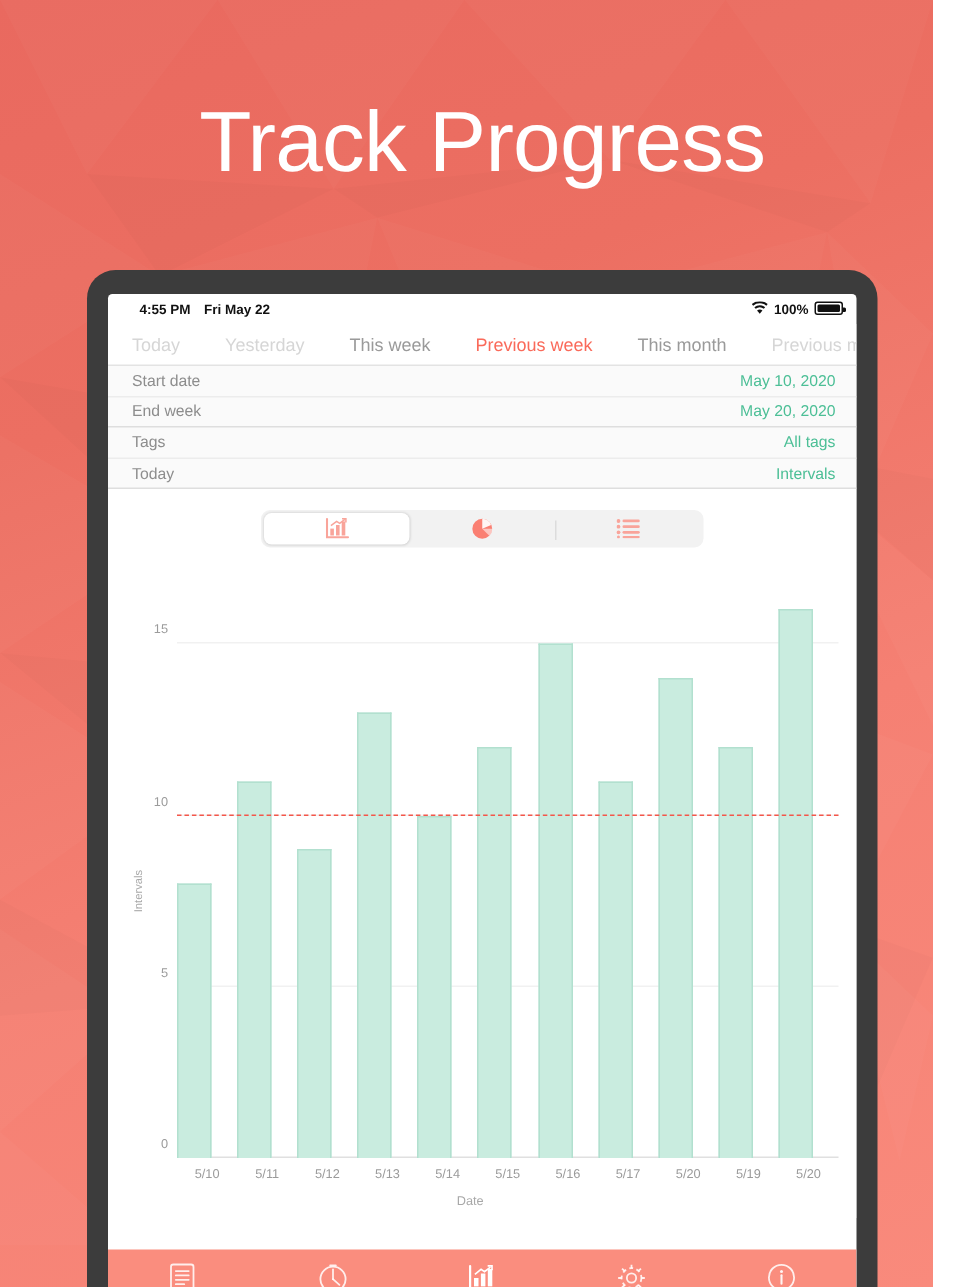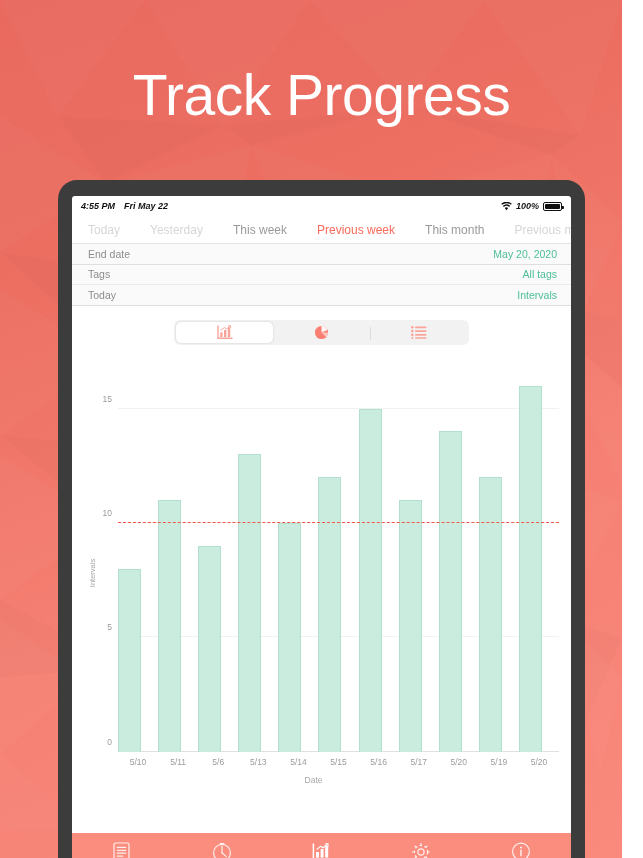--- a/index.html
+++ b/index.html
@@ -60,32 +60,31 @@
     background: #ffffff;
     border-radius: 3px 3px 0 0;
     overflow: hidden;
   }
 
   
   .statusbar {
     height: 20px;
     display: flex;
     align-items: center;
-    padding: 0 9px 0 9px;
+    padding: 0 9px 0 21px;
     font-size: 9px;
     color: #111;
     font-weight: bold;
-    font-style: italic;
   }
   .sb-time { margin-right: 9px; }
   .sb-date { }
   .sb-right {
     margin-left: auto;
     display: flex;
-    align-items: flex-end;
+    align-items: flex-start;
     gap: 4px;
   }
   .sb-pct { font-size: 9px; font-weight: bold; }
   .battery {
     width: 19px; height: 9px;
     border: 1px solid #111;
     border-radius: 2px;
     position: relative;
     padding: 1px;
   }
@@ -347,22 +346,26 @@
         <span class="tab faded">Today</span>
         <span class="tab faded">Yesterday</span>
         <span class="tab mid">This week</span>
         <span class="tab sel">Previous week</span>
         <span class="tab mid">This month</span>
         <span class="tab faded">Previous month</span>
 
       </div>
 
       <div class="rows">
+        <div class="row">
+          <span class="label">Start date</span>
+          <span class="value">May 10, 2020</span>
+        </div>
         <div class="row group-end">
-          <span class="label">End date</span>
+          <span class="label">End week</span>
           <span class="value">May 20, 2020</span>
         </div>
         <div class="row">
           <span class="label">Tags</span>
           <span class="value">All tags</span>
         </div>
         <div class="row group-end">
           <span class="label">Today</span>
           <span class="value">Intervals</span>
         </div>
@@ -419,21 +422,21 @@
               <div class="barcell">
                 <div class="bar" title="5/10: 8" style="height: 47.0588%;"></div>
                 <div class="xtick">5/10</div>
               </div>
               <div class="barcell">
                 <div class="bar" title="5/11: 11" style="height: 64.7059%;"></div>
                 <div class="xtick">5/11</div>
               </div>
               <div class="barcell">
                 <div class="bar" title="5/12: 9" style="height: 52.9412%;"></div>
-                <div class="xtick">5/6</div>
+                <div class="xtick">5/12</div>
               </div>
               <div class="barcell">
                 <div class="bar" title="5/13: 13" style="height: 76.4706%;"></div>
                 <div class="xtick">5/13</div>
               </div>
               <div class="barcell">
                 <div class="bar" title="5/14: 10" style="height: 58.8235%;"></div>
                 <div class="xtick">5/14</div>
               </div>
               <div class="barcell">

